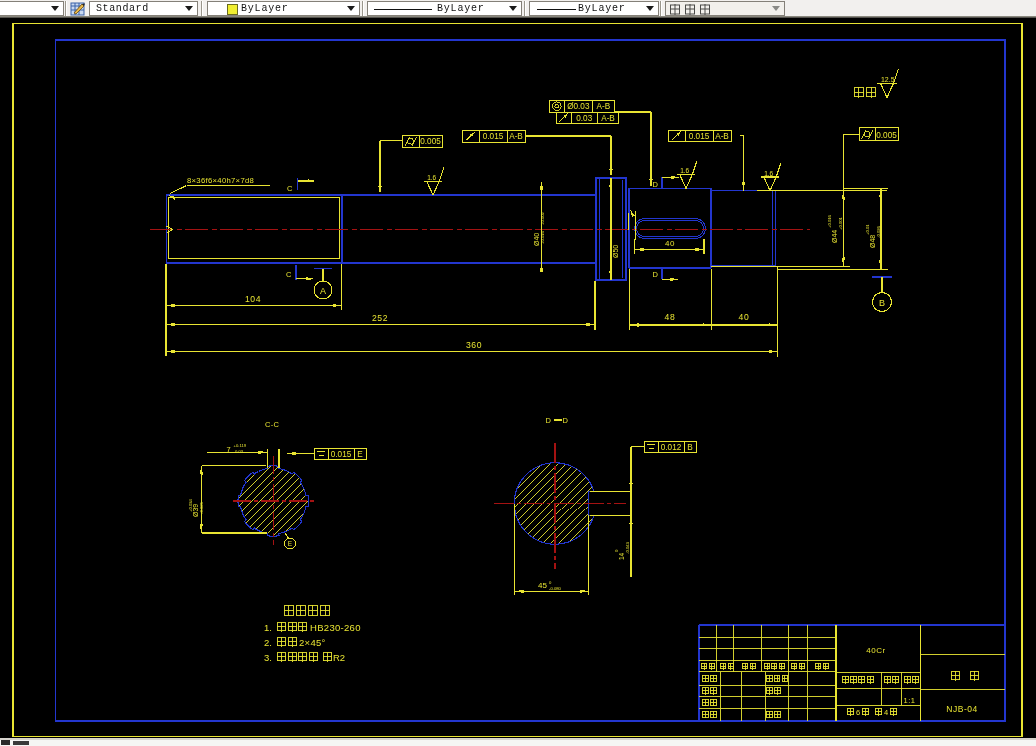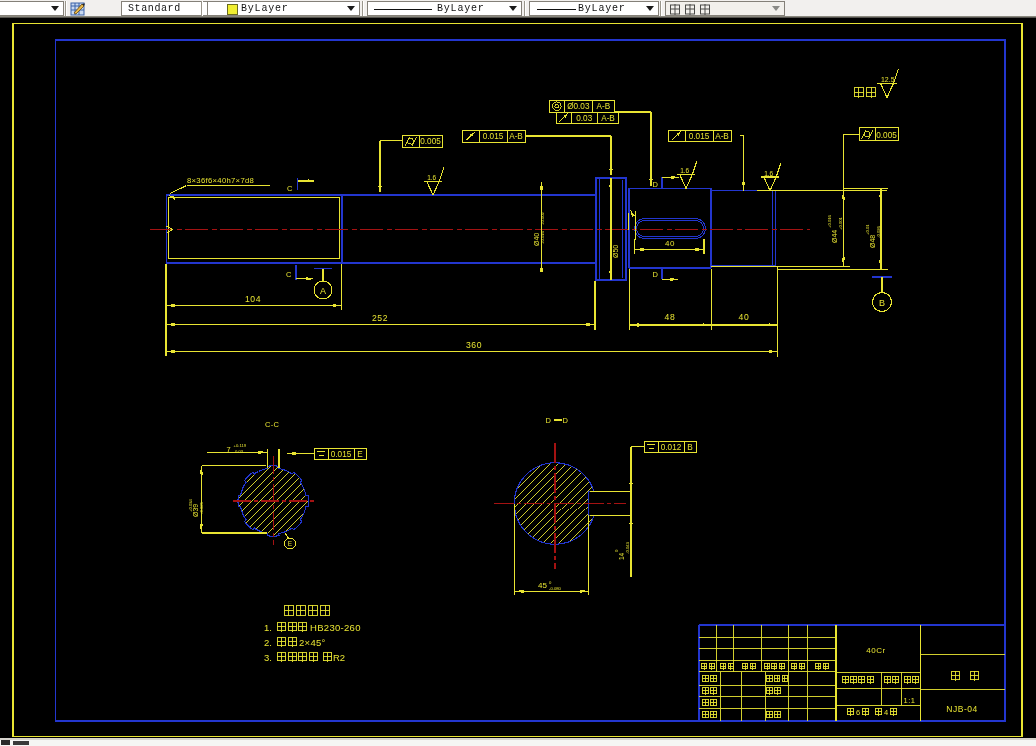--- a/index.html
+++ b/index.html
@@ -8,21 +8,21 @@
       <div style="position:absolute;right:4px;top:4px;width:0;height:0;border-left:4px solid transparent;border-right:4px solid transparent;border-top:5px solid #1a1a1a;"></div>
     </div>
     <div style="position:absolute;left:65px;top:1px;width:1px;height:15px;background:#9a968c;"></div>
     <div style="position:absolute;left:66px;top:1px;width:1px;height:15px;background:#ffffff;"></div>
     <svg style="position:absolute;left:70px;top:1px" width="16" height="16" viewBox="0 0 16 16">
 <rect x="1" y="2" width="13" height="12" fill="#c8d8f0" stroke="#3a62a8"></rect>
 <path d="M1 5 h13 M1 9 h13 M5 2 v12 M9 2 v12" stroke="#3a62a8" stroke-width="1" fill="none"></path>
 <path d="M4 12 L12 3 L14 5 L6 13 Z" fill="#e8b84a" stroke="#6a4a10" stroke-width="0.8"></path>
 <path d="M12 3 L14 5 L15 2.5 Z" fill="#222"></path>
     </svg>
-    <div style="position:absolute;left:89px;top:1px;width:107px;height:13px;background:#ffffff;border:1px solid #848078;margin-left:32px;">
+    <div style="position:absolute;left:89px;top:1px;width:107px;height:13px;background:#ffffff;border:1px solid #848078;">
       <span style="position:absolute;left:6px;top:1px;font-family:'Liberation Mono',monospace;font-size:10px;letter-spacing:0.6px;color:#111;">Standard</span>
       <div style="position:absolute;right:4px;top:4px;width:0;height:0;border-left:4px solid transparent;border-right:4px solid transparent;border-top:5px solid #1a1a1a;"></div>
     </div>
     <div style="position:absolute;left:201px;top:1px;width:1px;height:15px;background:#9a968c;"></div>
     <div style="position:absolute;left:202px;top:1px;width:1px;height:15px;background:#ffffff;"></div>
     <div style="position:absolute;left:207px;top:1px;width:151px;height:13px;background:#ffffff;border:1px solid #848078;">
       <div style="position:absolute;left:19px;top:2px;width:9px;height:9px;background:#f0ee30;border:1px solid #6a6a20;"></div>
       <span style="position:absolute;left:33px;top:1px;font-family:'Liberation Mono',monospace;font-size:10px;letter-spacing:0.8px;color:#111;">ByLayer</span>
       <div style="position:absolute;right:4px;top:4px;width:0;height:0;border-left:4px solid transparent;border-right:4px solid transparent;border-top:5px solid #1a1a1a;"></div>
     </div>

